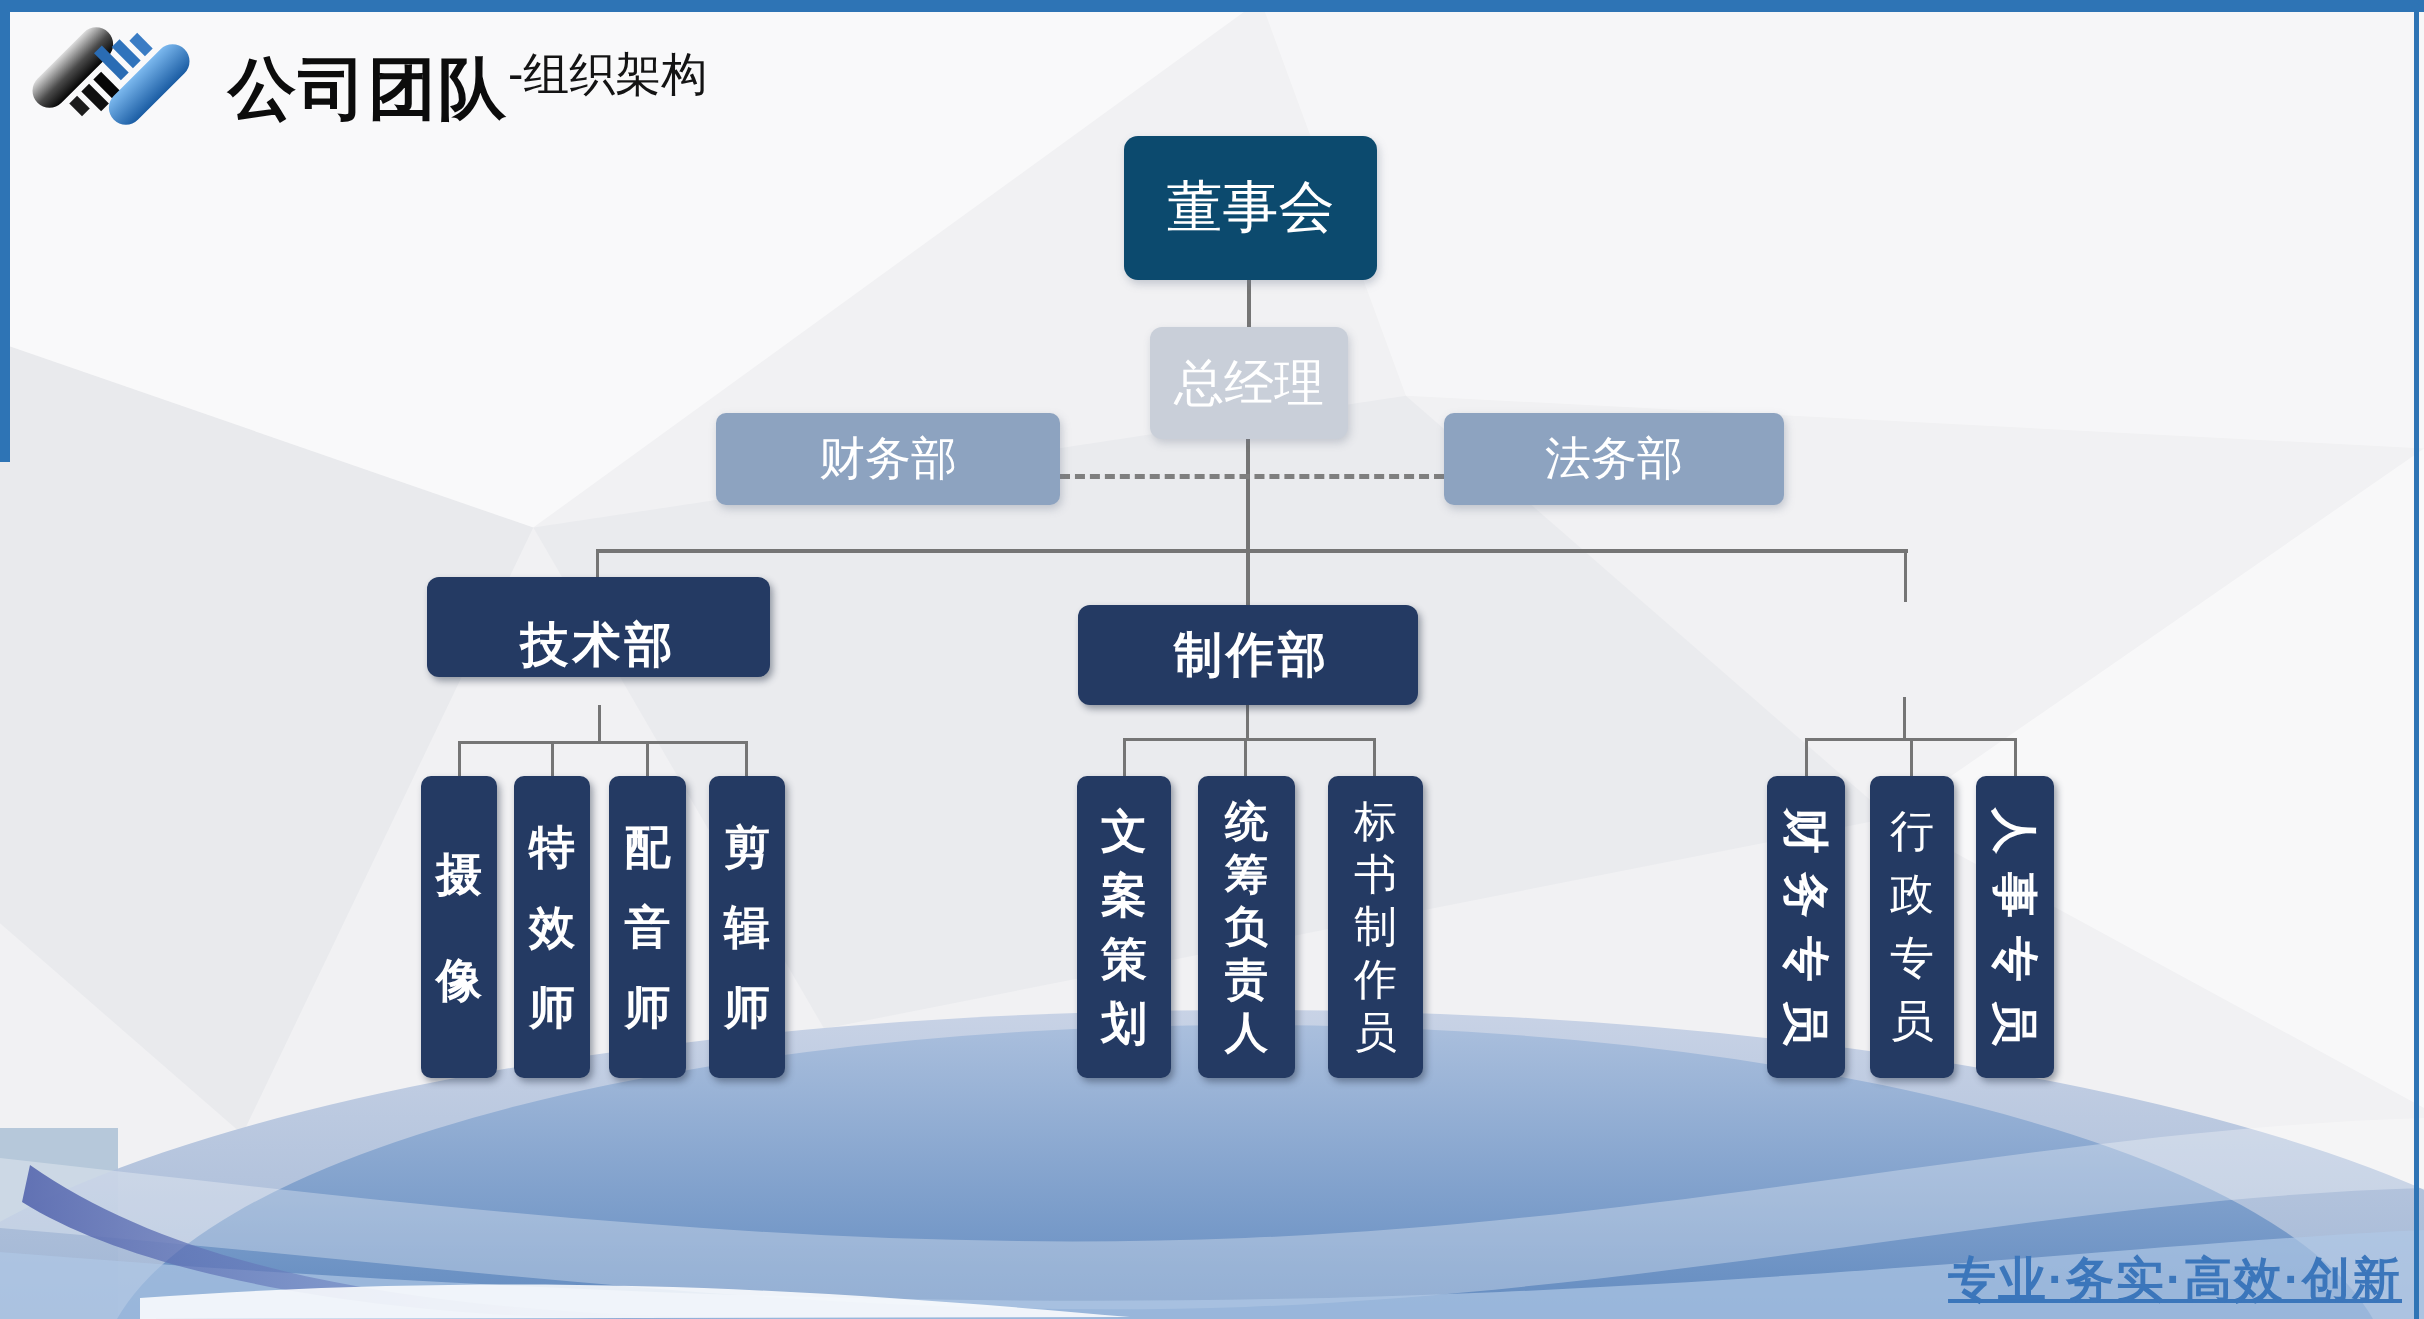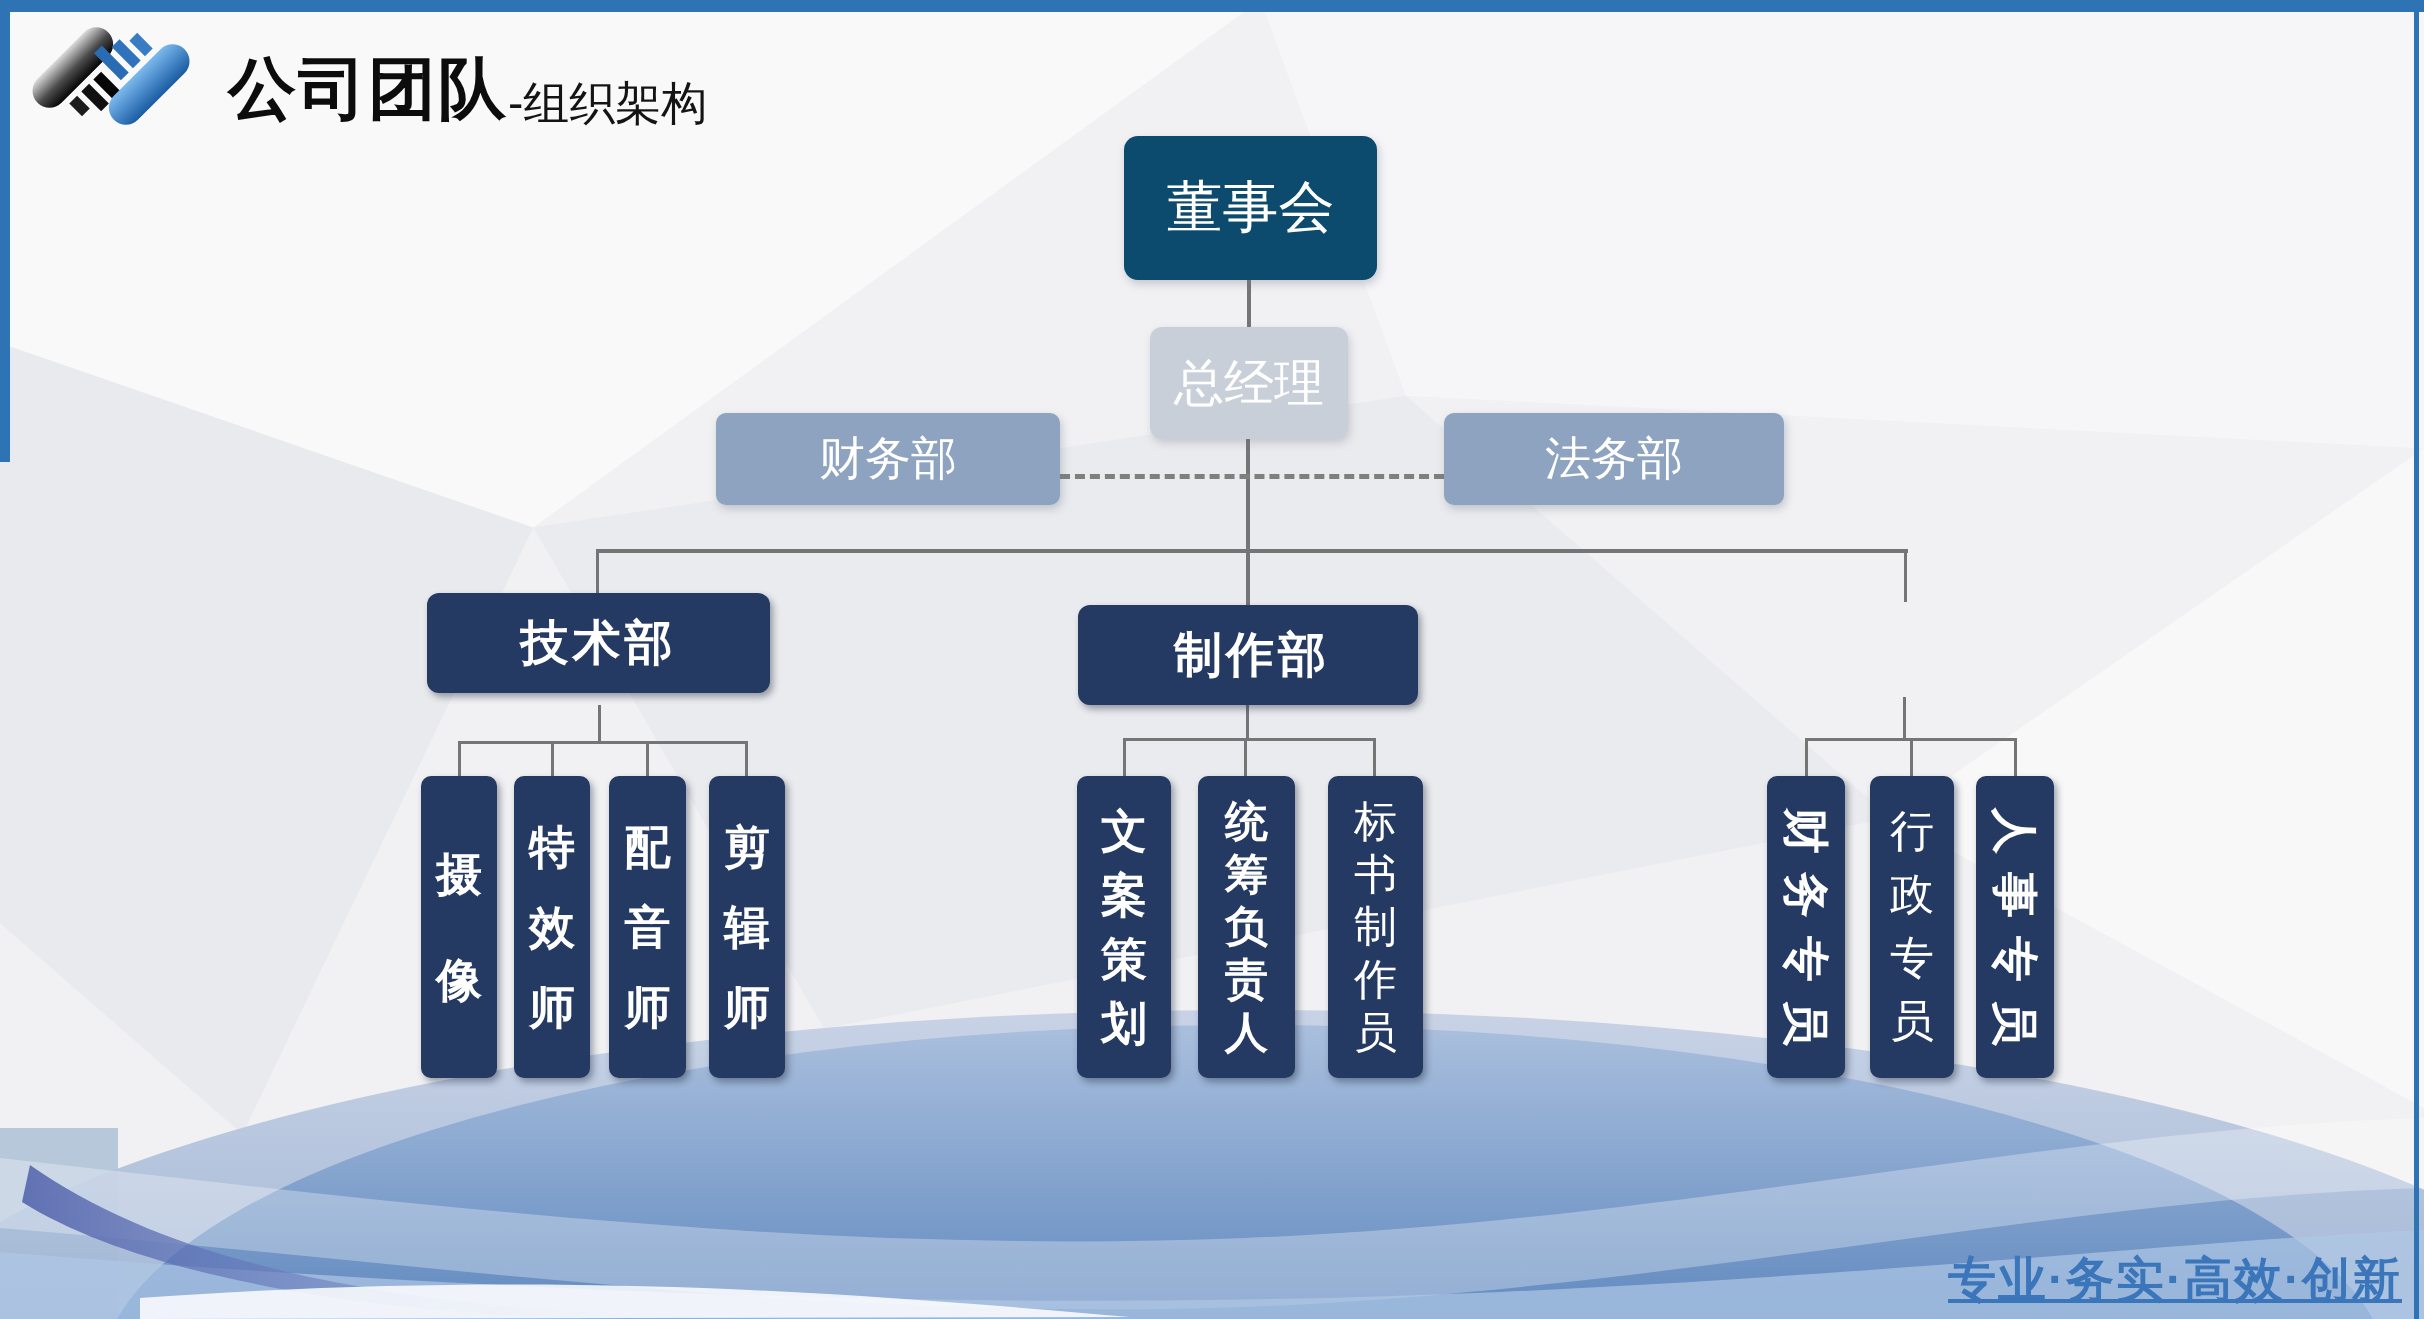--- a/index.html
+++ b/index.html
@@ -16,35 +16,35 @@
   .f4{background:rgba(255,255,255,.50);clip-path:polygon(78% 62%,100% 34%,100% 84%);}
   .f5{background:rgba(120,130,150,.06);clip-path:polygon(0 26%,22% 40%,10% 86%,0 70%);}
 
   
   .bar{position:absolute;background:#2e74b5;}
   .bar-top{left:0;top:0;width:2424px;height:12px;}
   .bar-left{left:0;top:0;width:10px;height:462px;}
   .bar-right{left:2414px;top:0;width:5px;height:1319px;}
 
   
-  .header{position:absolute;left:228px;top:44px;display:flex;align-items:flex-end;color:#0c0c0c;}
+  .header{position:absolute;left:228px;top:44px;display:flex;align-items:flex-start;color:#0c0c0c;}
   .title{font-size:68px;font-weight:bold;letter-spacing:2px;}
   .subtitle{font-size:46px;font-weight:normal;color:#141414;}
   .logo{position:absolute;left:26px;top:10px;}
 
   
   .node{position:absolute;display:flex;align-items:center;justify-content:center;color:#fff;box-sizing:border-box;}
   .serif-label{font-family:"Liberation Serif","DejaVu Serif",serif;font-weight:normal;}
   .n-board{left:1124px;top:136px;width:253px;height:144px;background:#0c4a6e;border-radius:14px;font-size:56px;box-shadow:2px 4px 8px rgba(110,120,140,.35);}
   .n-gm{left:1150px;top:327px;width:198px;height:112px;background:#c9cfd9;border-radius:12px;font-size:50px;box-shadow:2px 4px 8px rgba(110,120,140,.30);}
   .n-staff{top:413px;height:92px;background:#8da3c0;border-radius:10px;font-size:46px;box-shadow:2px 4px 8px rgba(110,120,140,.35);}
   .n-finance{left:716px;width:344px;}
   .n-legal{left:1444px;width:340px;}
   .n-dept{height:100px;background:#243a63;border-radius:12px;font-size:48px;font-weight:bold;letter-spacing:4px;box-shadow:3px 4px 7px rgba(40,50,70,.45);}
-  .n-tech{left:427px;top:593px;width:343px;}
+  .n-tech{left:427px;top:577px;width:343px;align-items:flex-end;}
   .n-prod{left:1078px;top:605px;width:340px;padding-left:8px;}
   .n-general{left:1733px;top:600px;width:342px;height:97px;}
 
   
   .leaf{position:absolute;top:776px;height:302px;background:#243a63;border-radius:10px;color:#fff;box-shadow:3px 4px 7px rgba(40,50,70,.45);}
   .vwrap{height:100%;width:100%;box-sizing:border-box;padding:14px 0;display:flex;flex-direction:column;align-items:center;justify-content:space-evenly;
          font-size:46px;font-weight:bold;line-height:1;}
   .leaf .vchar{display:block;}
   .rot .vchar{transform:rotate(90deg);}
   .leaf-serif .vwrap{font-family:"Liberation Serif","DejaVu Serif",serif;font-weight:normal;font-size:44px;}

